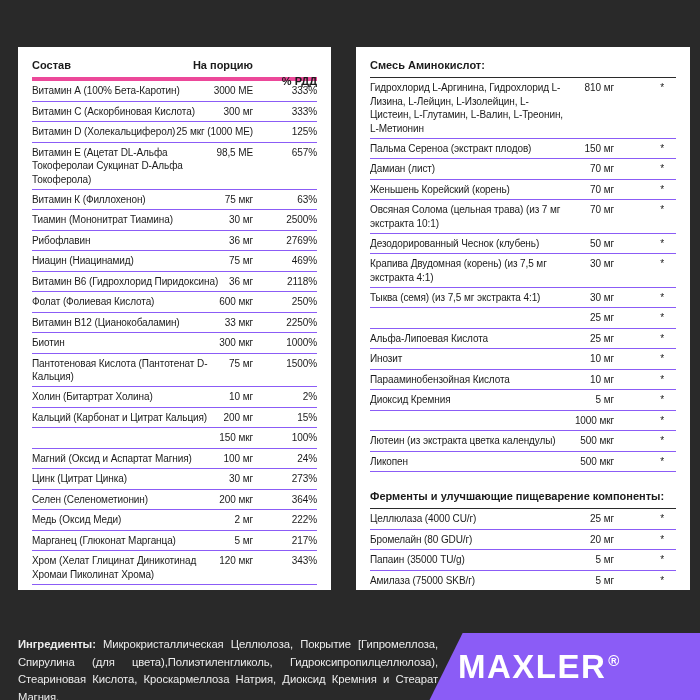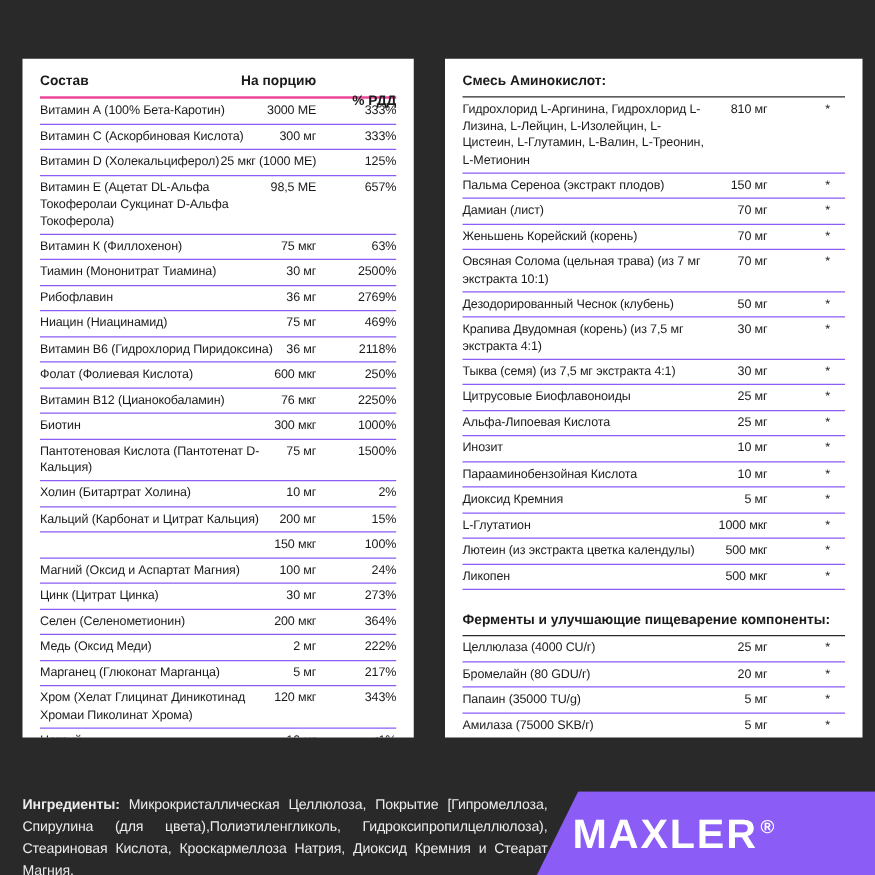--- a/index.html
+++ b/index.html
@@ -12,21 +12,21 @@
   .panel {
     position:absolute; top:47px; height:543px; box-sizing:border-box;
     background:#ffffff; color:#1b1b1b; padding:8px 14px; overflow:hidden;
   }
   .panel-left  { left:18px;  width:313px; }
   .panel-right { left:356px; width:334px; }
 
   
   .thead {
     position:relative; font-weight:bold; font-size:11px;
-    padding:4px 0 5px; border-bottom:2px solid #ec4899; line-height:13px;
+    padding:4px 0 5px; border-bottom:4px solid #ec4899; line-height:13px;
   }
   .thead .h-amt { position:absolute; top:4px; right:64px; }
   .thead .h-pct { position:absolute; top:20px; right:0; }
 
   .row {
     position:relative; padding:3px 0 2.5px; border-bottom:1px solid #8b5cf6;
     font-size:10px; line-height:13.5px; letter-spacing:-0.1px; min-height:14px;
   }
   .row .name { width:196px; }
   .row .amt  { position:absolute; top:3px; right:64px; white-space:nowrap; }
@@ -131,21 +131,21 @@
     </div>
 
     <div class="row">
       <div class="name">Фолат (Фолиевая Кислота)</div>
       <div class="amt">600 мкг</div>
       <div class="pct">250%</div>
     </div>
 
     <div class="row">
       <div class="name">Витамин В12 (Цианокобаламин)</div>
-      <div class="amt">76 мкг</div>
+      <div class="amt">33 мкг</div>
       <div class="pct">2250%</div>
     </div>
 
     <div class="row">
       <div class="name">Биотин</div>
       <div class="amt">300 мкг</div>
       <div class="pct">1000%</div>
     </div>
 
     <div class="row">
@@ -260,21 +260,20 @@
       <div class="note">*</div>
     </div>
 
     <div class="row">
       <div class="name">Тыква (семя) (из 7,5 мг экстракта 4:1)</div>
       <div class="amt">30 мг</div>
       <div class="note">*</div>
     </div>
 
     <div class="row">
-      <div class="name">Цитрусовые Биофлавоноиды</div>
       <div class="amt">25 мг</div>
       <div class="note">*</div>
     </div>
 
     <div class="row">
       <div class="name">Альфа-Липоевая Кислота</div>
       <div class="amt">25 мг</div>
       <div class="note">*</div>
     </div>
 
@@ -290,21 +289,20 @@
       <div class="note">*</div>
     </div>
 
     <div class="row">
       <div class="name">Диоксид Кремния</div>
       <div class="amt">5 мг</div>
       <div class="note">*</div>
     </div>
 
     <div class="row">
-      <div class="name">L-Глутатион</div>
       <div class="amt">1000 мкг</div>
       <div class="note">*</div>
     </div>
 
     <div class="row">
       <div class="name">Лютеин (из экстракта цветка календулы)</div>
       <div class="amt">500 мкг</div>
       <div class="note">*</div>
     </div>
 

